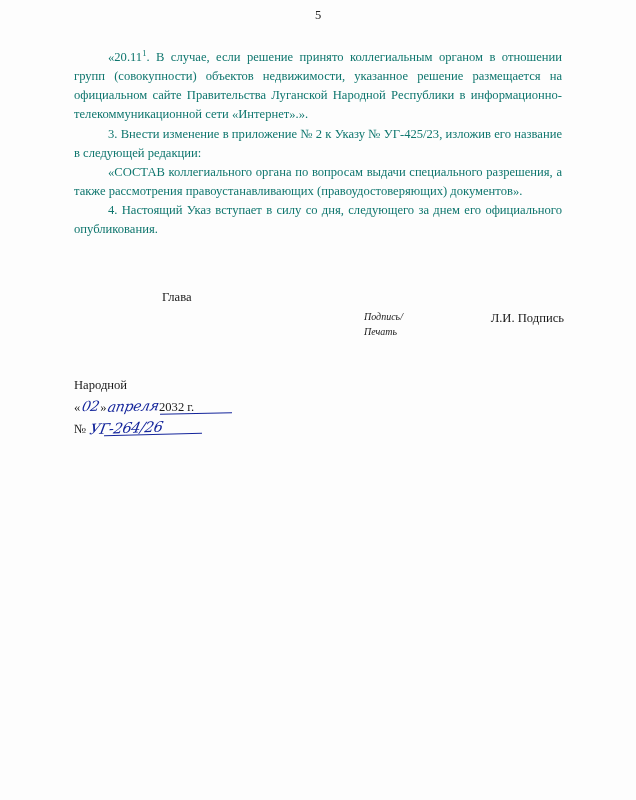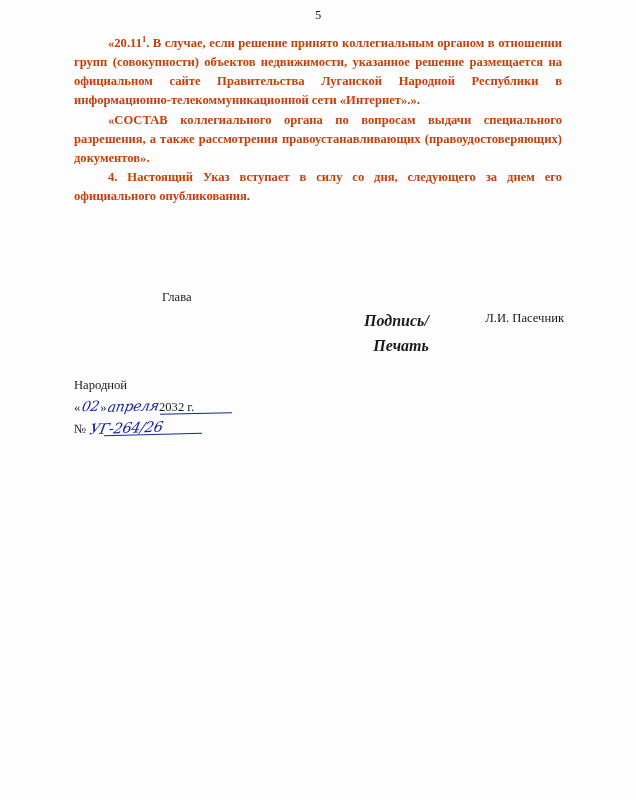--- a/index.html
+++ b/index.html
@@ -32,28 +32,27 @@
     font-family: "Liberation Serif", serif;
     color: #222;
   }
   .body-text {
     position: absolute;
     left: 74px;
     top: 30px;
     width: 488px;
   }
   p.para {
-    margin: 4px 0 0 0;
+    margin: 18px 0 0 0;
     font-size: 12.6px;
     line-height: 1.52;
     text-align: justify;
     text-justify: inter-word;
     text-indent: 34px;
-    color: #c2410c;
-    font-weight: bold;
+    color: #0f766e;
   }
   p.para + p.para {
     margin-top: 0px;
   }
   .sup {
     font-size: 8.5px;
     vertical-align: super;
     line-height: 0;
   }
   
@@ -77,24 +76,23 @@
     position: absolute;
     left: 0;
     top: 0;
     white-space: nowrap;
   }
   .sign-center {
     position: absolute;
     left: 290px;
     top: 0;
     font-style: italic;
-    font-weight: bold;
+    font-weight: normal;
     line-height: 1.55;
-    font-size: 16px;
-    text-align: right;
+    font-size: 10px;
   }
   .sign-right {
     position: absolute;
     right: 0;
     top: 0;
     white-space: nowrap;
   }
   
   .place-block {
     position: absolute;
@@ -142,35 +140,36 @@
 <body>
 
 <div class="page">
 
   <div class="page-number">5</div>
 
   <div class="body-text">
 
     <p class="para"><span>«20.11</span><span class="sup">1</span><span>. В случае, если решение принято коллегиальным органом в отношении групп (совокупности) объектов недвижимости, указанное решение размещается на официальном сайте Правительства Луганской Народной Республики в информационно-телекоммуникационной сети «Интернет».».</span></p>
 
+    <p class="para">3. Внести изменение в приложение № 2 к Указу № УГ-425/23, изложив его название в следующей редакции:</p>
 
     <p class="para">«СОСТАВ коллегиального органа по вопросам выдачи специального разрешения, а также рассмотрения правоустанавливающих (правоудостоверяющих) документов».</p>
 
     <p class="para">4. Настоящий Указ вступает в силу со дня, следующего за днем его официального опубликования.</p>
 
   </div>
 
   <div class="sign-block">
     <div class="sign-head">Глава</div>
     <div class="sign-row">
       <span class="sign-center">
         <span>Подпись/</span><br>
         <span>Печать</span>
       </span>
-      <span class="sign-right">Л.И. Пасечник</span>
+      <span class="sign-right">Л.И. Подпись</span>
     </div>
   </div>
 
   <div class="place-block">
     <p class="place-line">Народной</p>
     <p class="date-line">
       <span>«</span><span class="hand hand-date-day">02</span><span>»</span><span class="hand hand-date-month">апреля</span><span>2032 г.</span>
       <span class="hand-underline ul-1"></span>
     </p>
     <p class="number-line">

